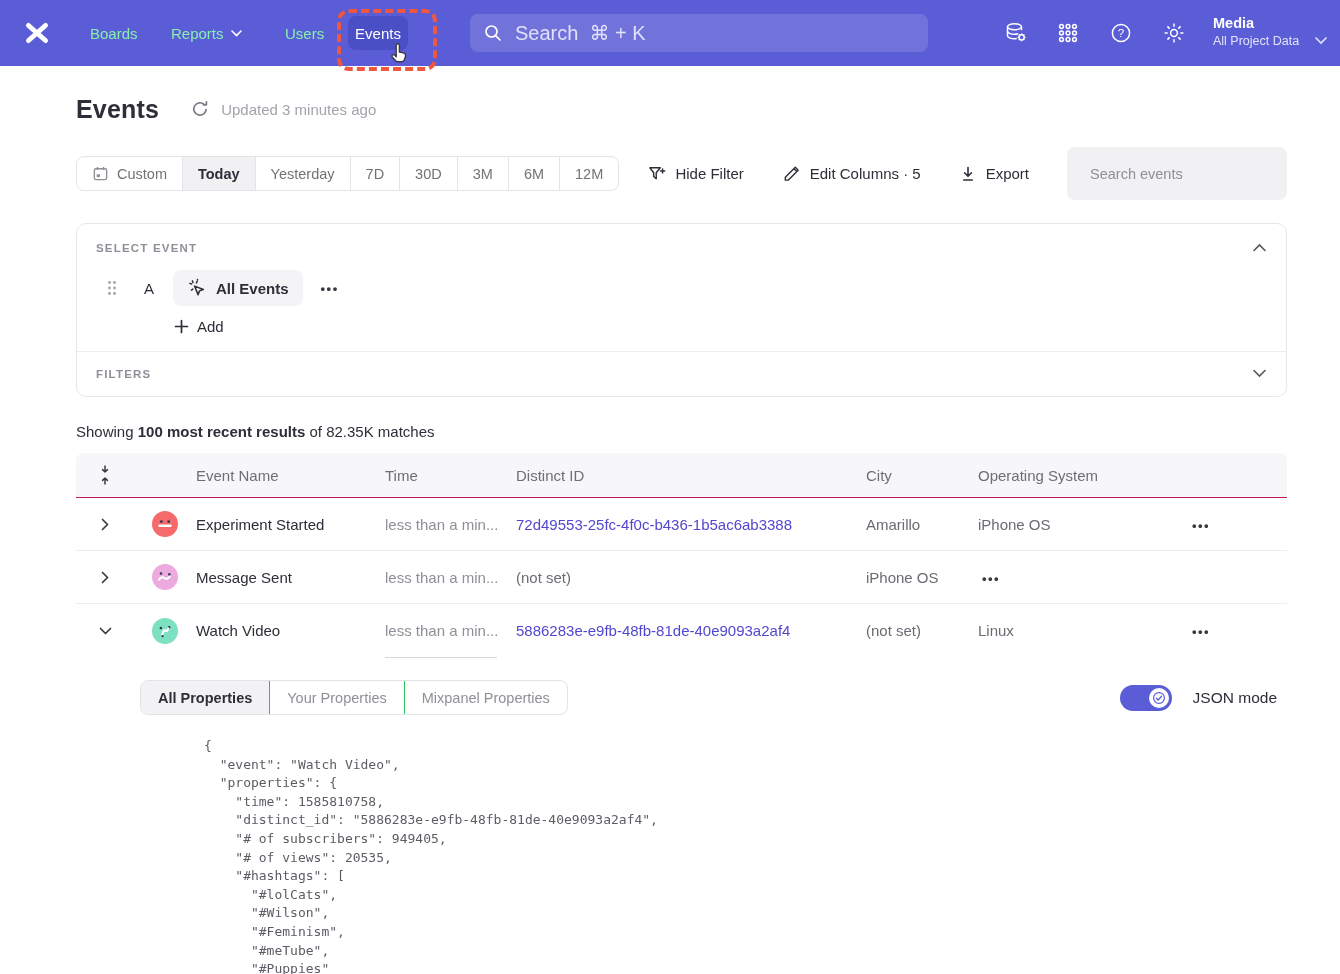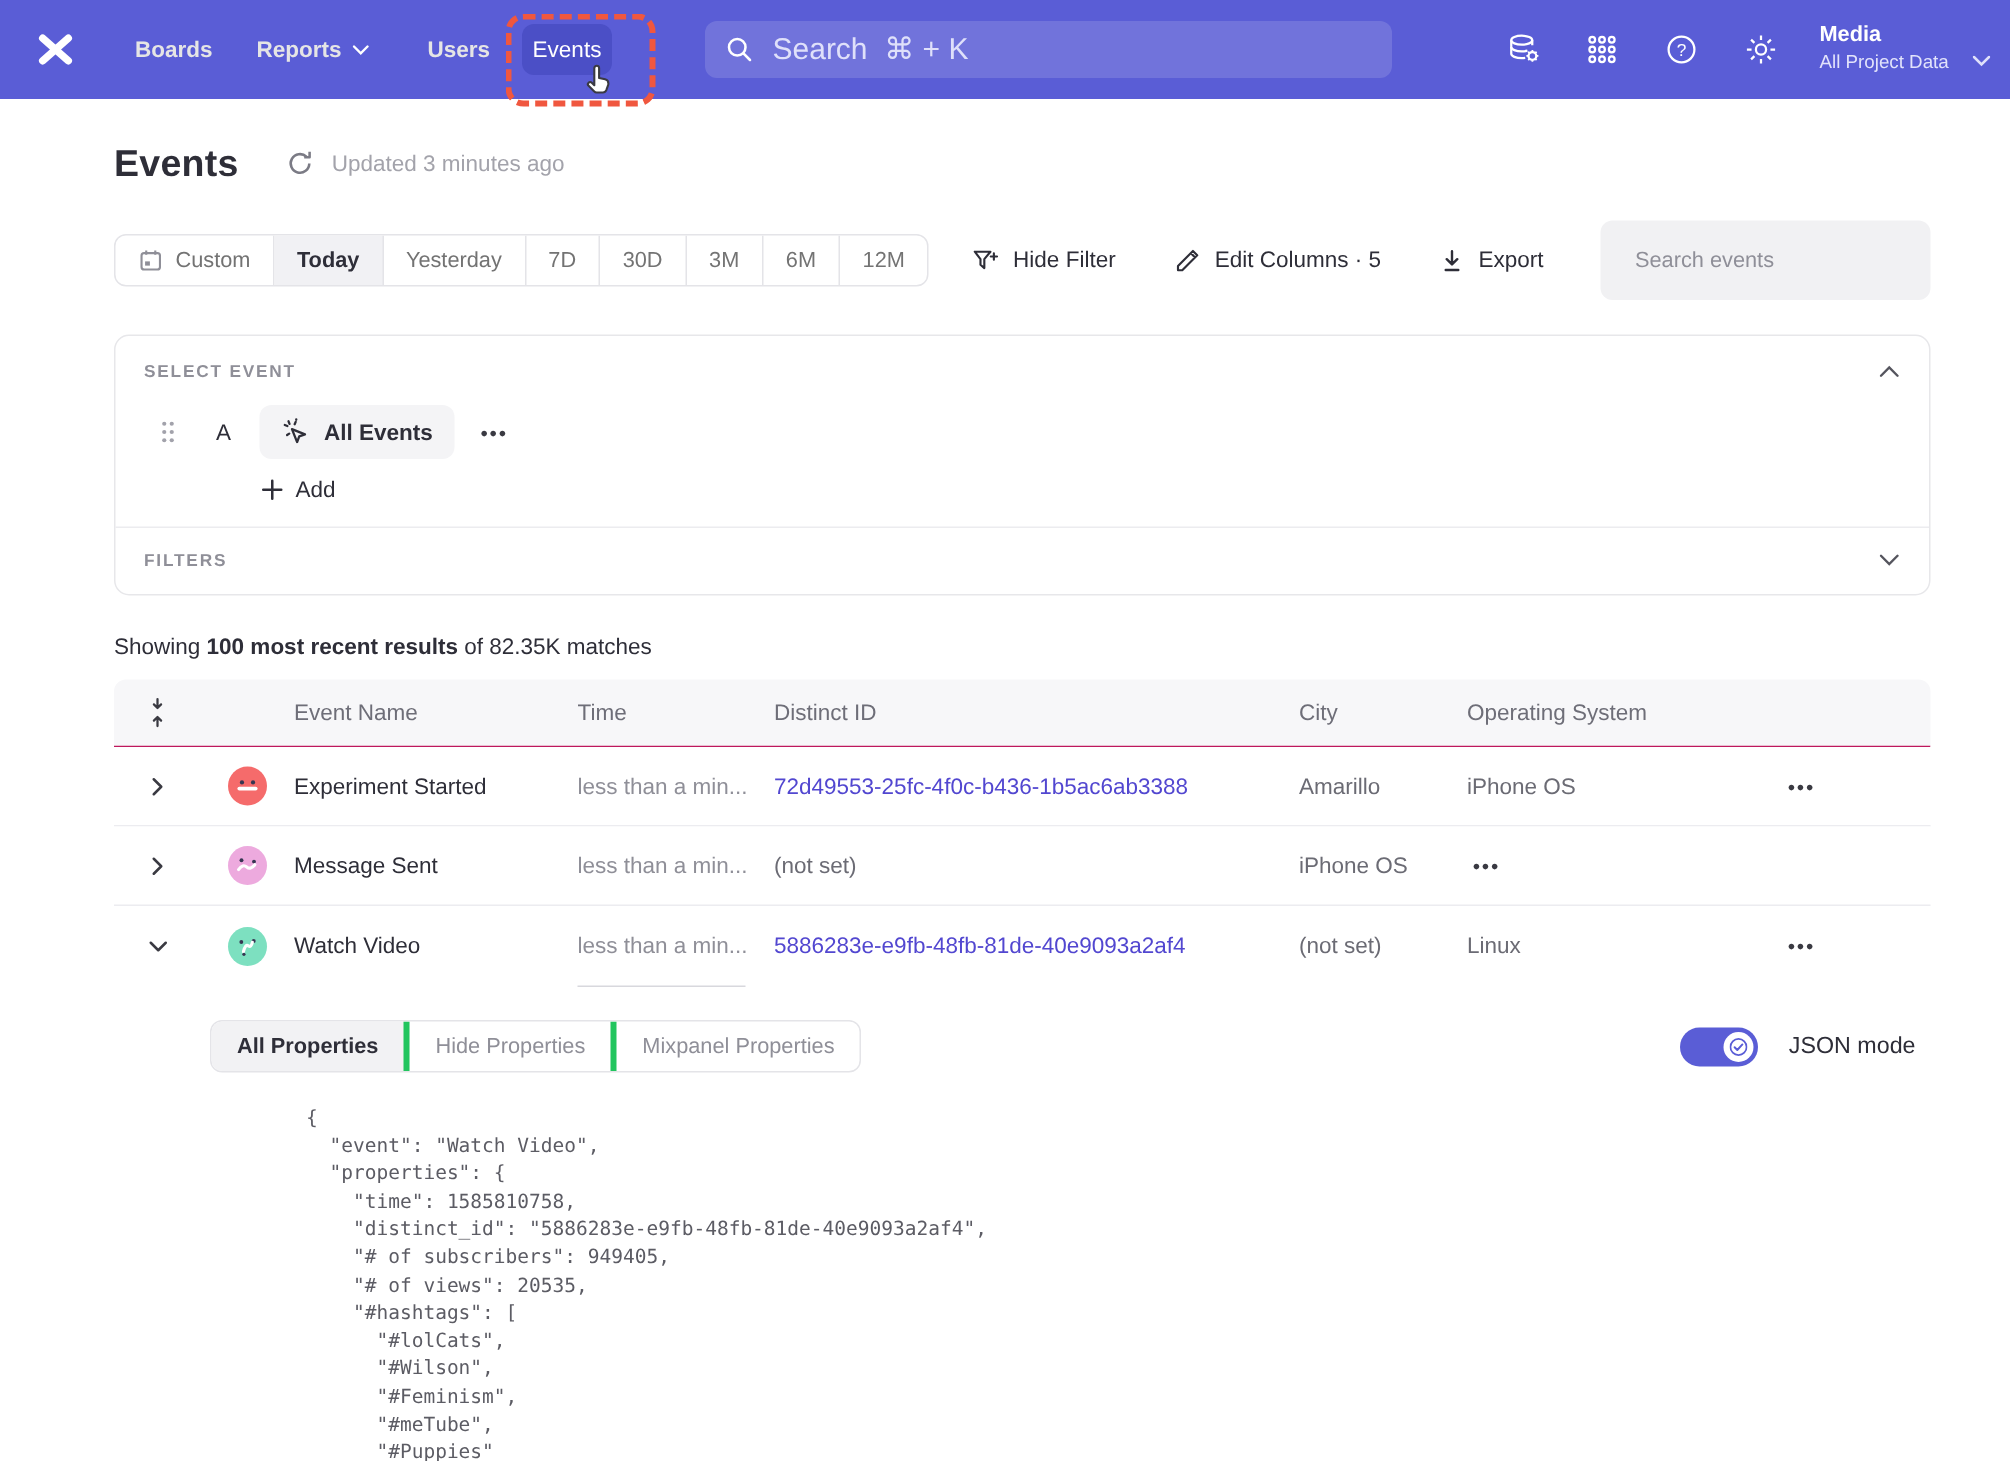--- a/index.html
+++ b/index.html
@@ -6,21 +6,21 @@
   html,body { margin:0; padding:0; }
   body {
     width:1340px; height:974px; overflow:hidden; position:relative;
     background:#fff; color:#2e2e38;
     font-family:"Liberation Sans", sans-serif; font-size:15px;
   }
 
   
   .navbar { position:relative; height:66px; background:#5a5dd6; }
   .nav-abs { position:absolute; top:0; height:66px; display:flex; align-items:center; }
-  .nav-link { color:#e5e5e5; font-size:15px; font-weight:700; cursor:pointer; display:flex; align-items:center; gap:7px; }
+  .nav-link { color:#86efac; font-size:15px; font-weight:400; cursor:pointer; display:flex; align-items:center; gap:7px; }
   .logo { left:24px; cursor:pointer; }
   .events-btn { position:absolute; left:348px; top:16px; width:60px; height:34px;
     background:#4b4fc6; border-radius:8px; color:#fff; font-size:15px; font-weight:500;
     display:flex; align-items:center; justify-content:center; cursor:pointer; }
   .search-bar { position:absolute; left:470px; top:14px; width:458px; height:38px;
     background:rgba(255,255,255,.14); border-radius:8px; display:flex; align-items:center; padding:0 14px; }
   .search-bar input { flex:1; background:transparent; border:none; outline:none;
     color:#fff; font-size:20px; margin-left:11px; font-family:"Liberation Sans",sans-serif; }
   .search-bar input::placeholder { color:#dfe0fa; }
   .nav-icon { position:absolute; top:21px; width:24px; height:24px; cursor:pointer; }
@@ -93,21 +93,21 @@
   .id-link { color:#5247d0; cursor:pointer; text-decoration:none; overflow:hidden; white-space:nowrap; }
   .dim-cell { color:#6b6b74; }
   .row-more { font-size:13px; letter-spacing:1.5px; font-weight:700; color:#3a3a42; cursor:pointer; padding-left:4px; }
   .partial-divider { position:absolute; left:309px; top:204px; width:112px; height:1px; background:#d8d8dd; }
 
   
   .detail { padding:23px 0 0 64px; }
   .detail-head { display:flex; align-items:center; }
   .tabs { display:inline-flex; border:1px solid #e4e4e8; border-radius:8px; overflow:hidden; height:35px; }
   .tab { padding:0 17px; display:flex; align-items:center; font-size:14.5px; color:#8f8f98;
-    border-right:4px solid #22c55e; cursor:pointer; white-space:nowrap; }
+    border-right:1px solid #22c55e; cursor:pointer; white-space:nowrap; }
   .tab:last-child { border-right:none; }
   .tab.active { background:#f2f2f4; color:#2e2e38; font-weight:700; }
   .json-mode { margin-left:auto; margin-right:10px; display:flex; align-items:center; gap:21px; }
   .toggle { width:52px; height:26px; border-radius:13px; background:#5a5dd6; position:relative; cursor:pointer; }
   .knob { position:absolute; right:3px; top:3px; width:20px; height:20px; border-radius:50%;
     background:#fff; display:flex; align-items:center; justify-content:center; }
   .json-label { font-size:15.5px; color:#2e2e38; }
   .code { margin:22px 0 0 0; padding-left:64px; font-family:"DejaVu Sans Mono", monospace;
     font-size:13px; line-height:18.6px; color:#5c5c64; white-space:pre; }
 
@@ -421,21 +421,21 @@
     </div>
     <div class="partial-divider"></div>
 
     <div class="detail">
       <div class="detail-head">
         <div class="tabs">
           <div class="tab active">
               <span>All Properties</span>
             </div>
           <div class="tab">
-              <span>Hide Properties</span>
+              <span>Your Properties</span>
             </div>
           <div class="tab">
               <span>Mixpanel Properties</span>
             </div>
         </div>
         <div class="json-mode">
           <div class="toggle">
             <div class="knob">
               <svg width="12" height="12" viewBox="0 0 12 12">
                 <circle cx="6" cy="6" r="5.4" fill="none" stroke="#5a5dd6" stroke-width="1.2"></circle>

